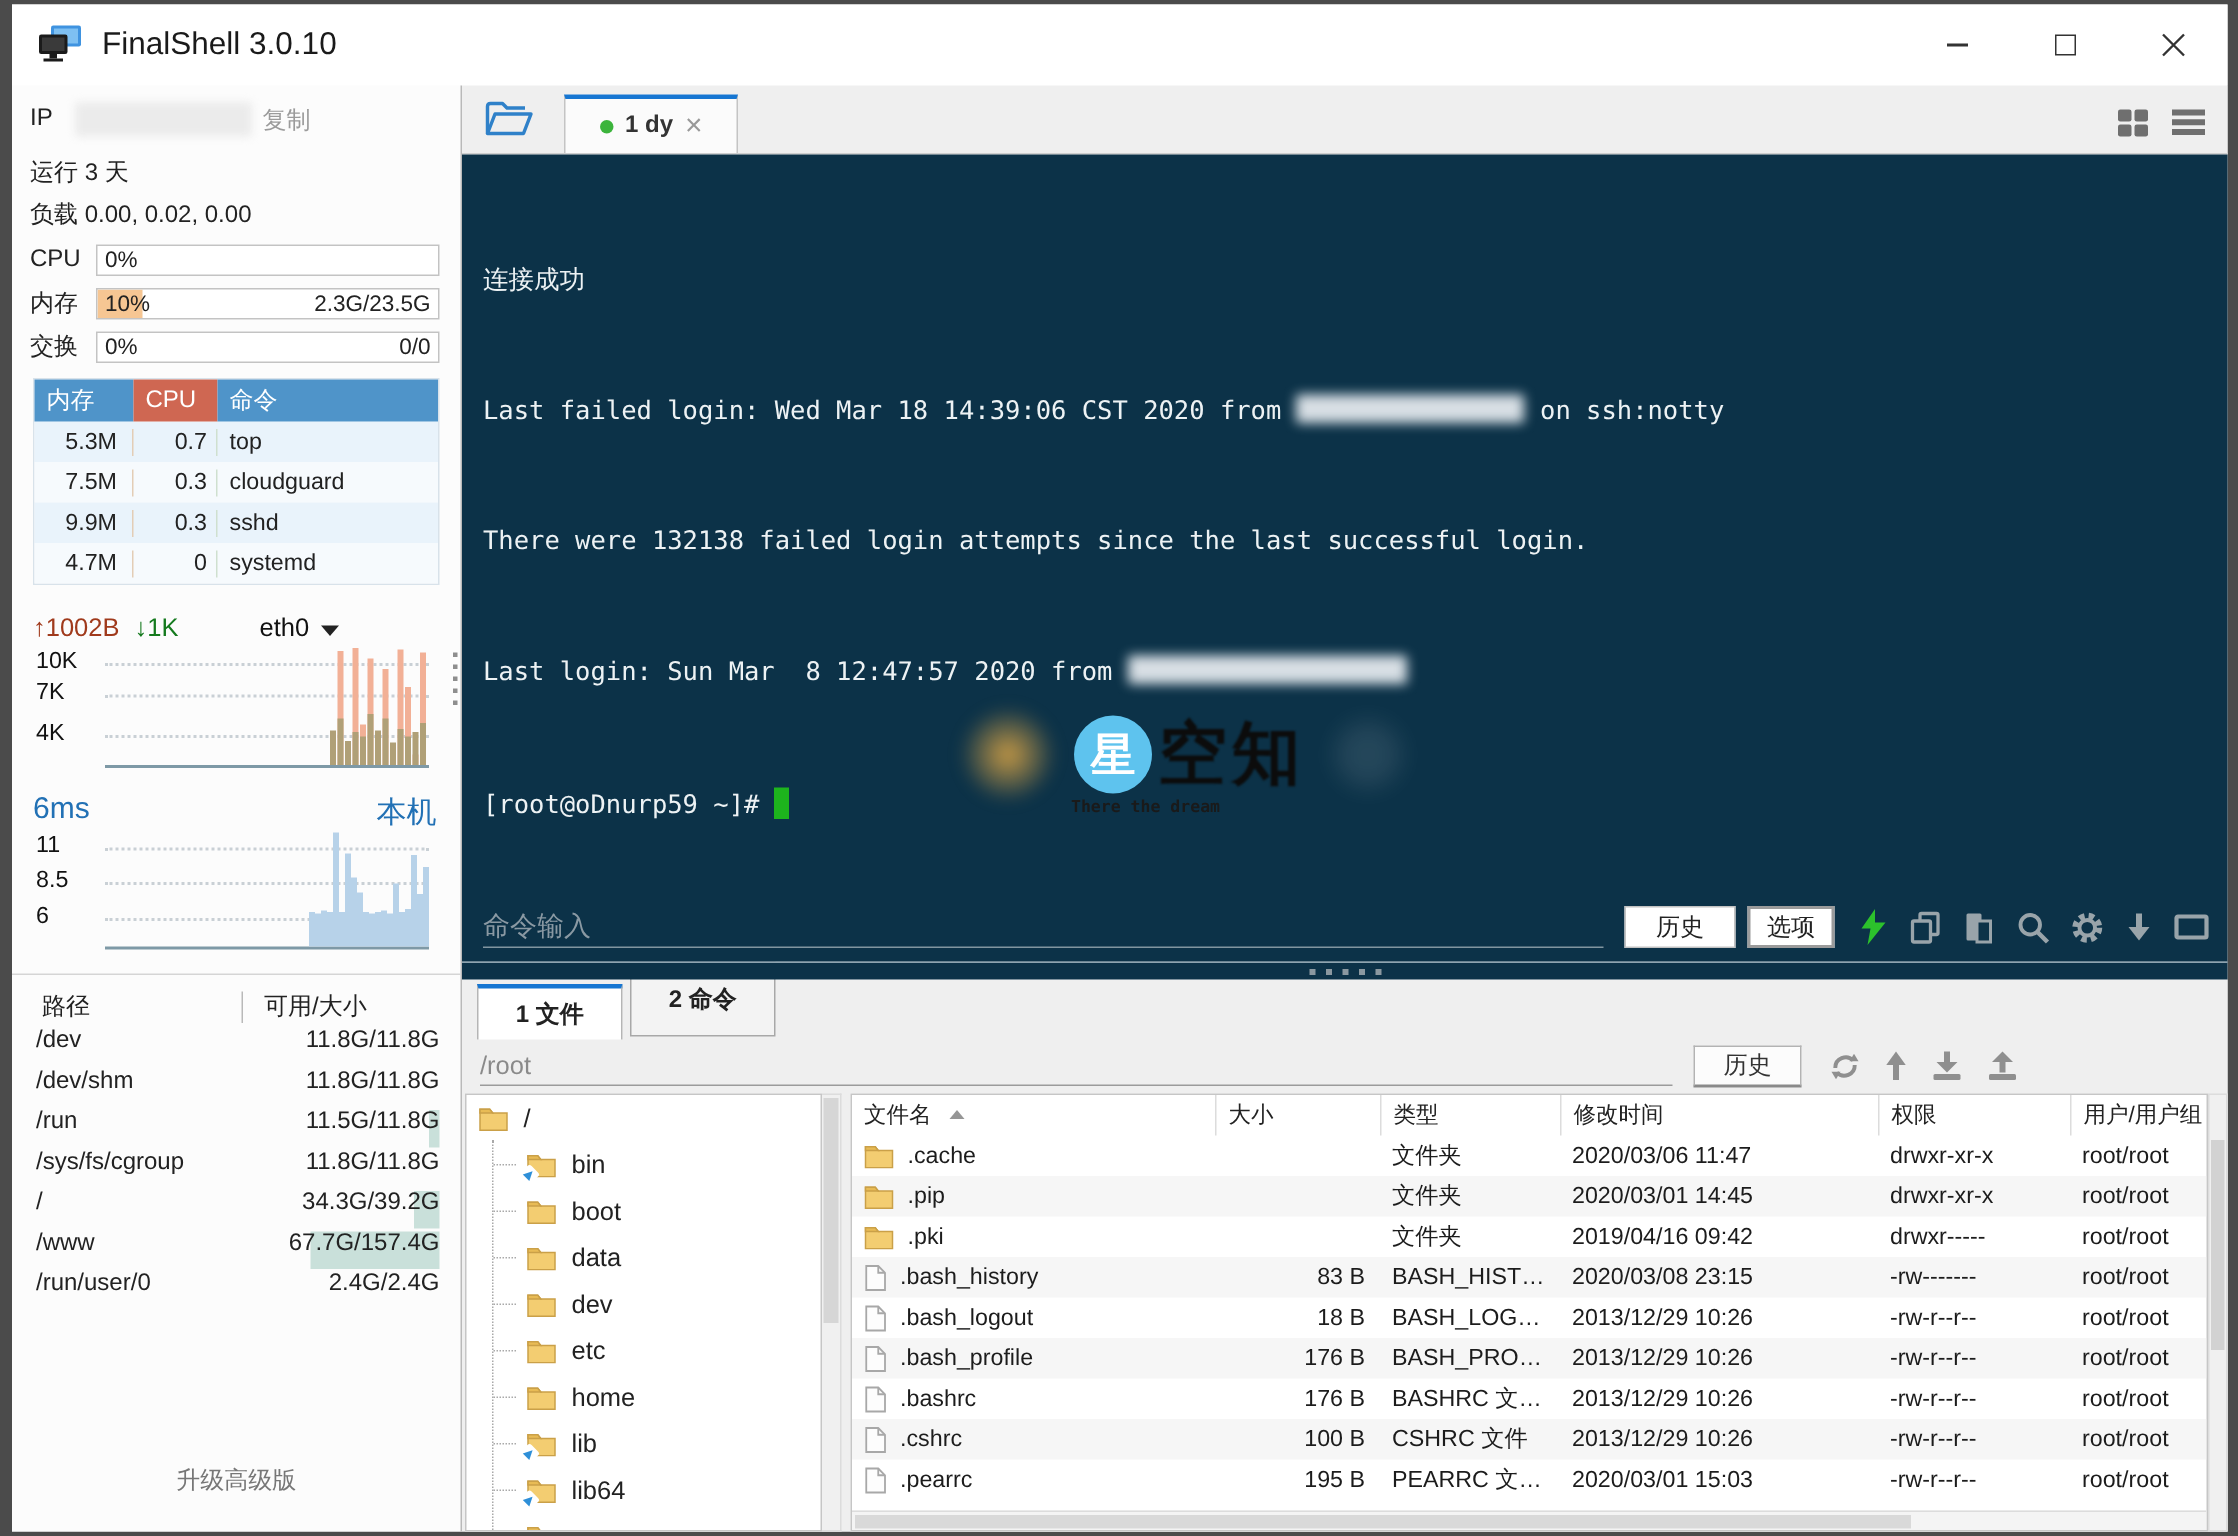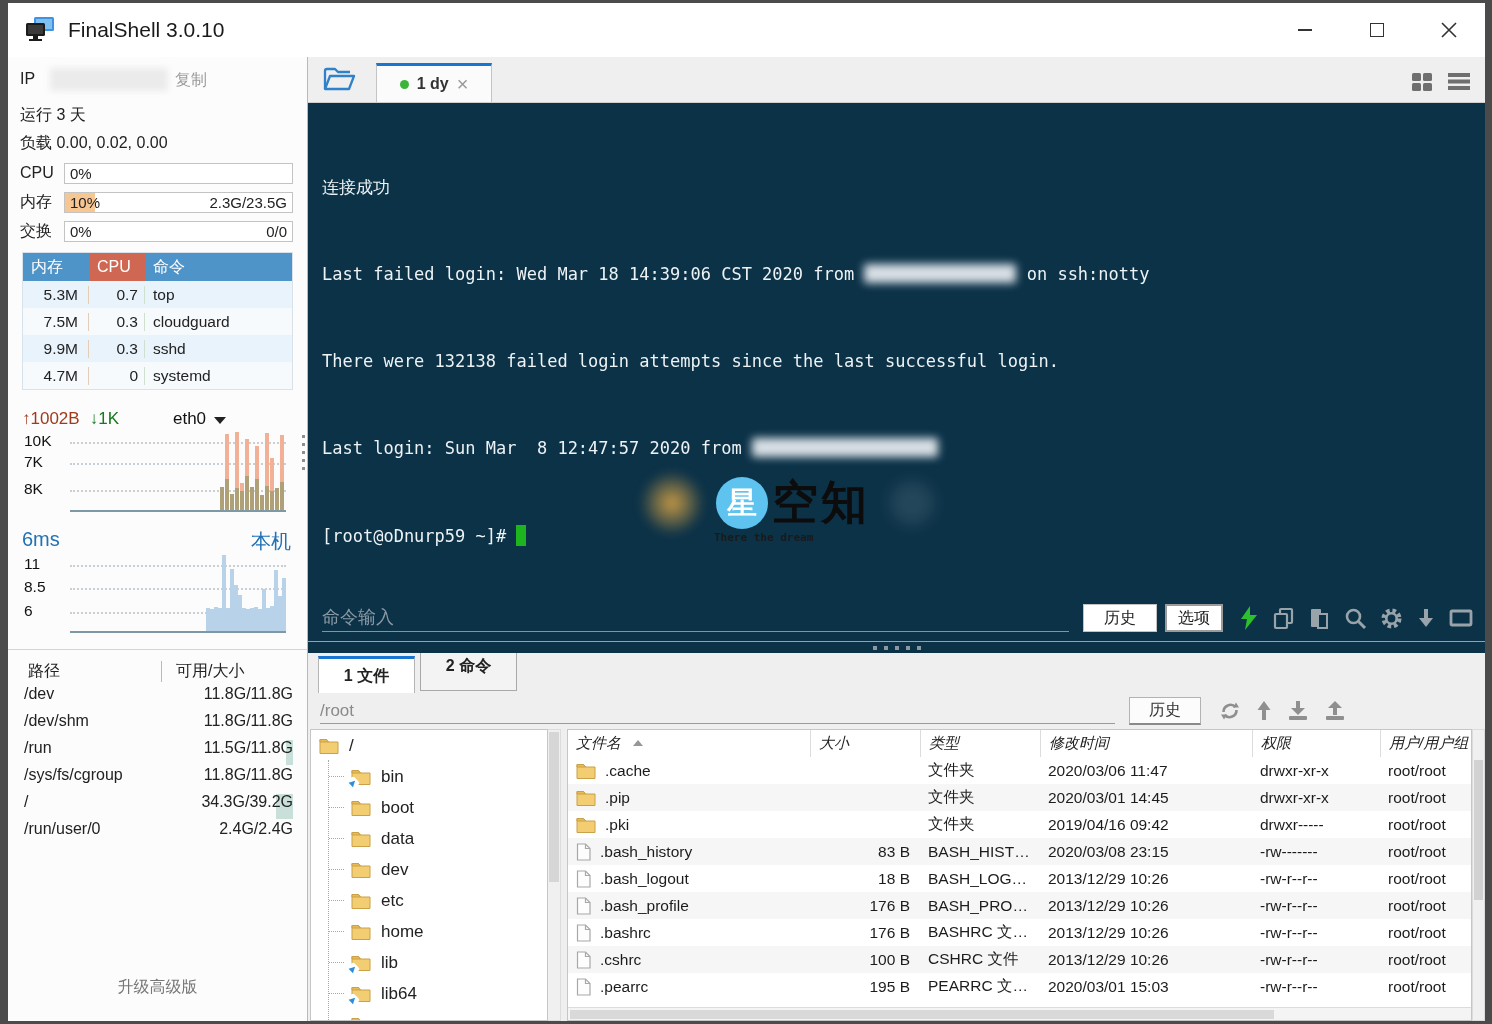--- a/index.html
+++ b/index.html
@@ -153,21 +153,21 @@
   .ticon { position:relative; width:20px; height:17px; flex:none; }
   .symbadge { position:absolute; left:-3px; bottom:-3px; width:10px; height:10px; background:#fff;
     border-radius:2px; color:#2e8fd8; font-size:8px; line-height:10px; text-align:center;
     transform:rotate(-45deg); }
   .treebar { width:13px; flex:none; background:#f0f0f0; border:1px solid #dcdcdc; border-left:none;
     position:relative; }
   .treebar .thumb { position:absolute; left:1px; right:1px; top:2px; height:150px; background:#d6d6d6; }
   .ftable { flex:1; min-width:0; background:#fff; border:1px solid #c6c6c6; margin-left:6px;
     display:flex; flex-direction:column; overflow:hidden; }
   .fgrid { display:grid; grid-template-columns:242px 110px 120px 212px 128px 1fr; }
-  .fhead { height:27px; flex:none; font-size:15px; color:#222;font-style:italic; }
+  .fhead { height:27px; flex:none; font-size:15px; color:#222; }
   .fhead > div { display:flex; align-items:center; padding-left:8px; border-left:1px solid #dcdcdc; }
   .fhead > div:first-child { border-left:none; }
   .sort-tri { width:0; height:0; border:5px solid transparent; border-bottom:6px solid #969696;
     margin-left:12px; transform:translateY(-3px); }
   .frows { flex:1; overflow:hidden; }
   .frow { height:27px; font-size:15.5px; color:#1c1c1c; }
   .frow:nth-child(even) { background:#f6f6f6; }
   .frow > div { display:flex; align-items:center; padding-left:8px; overflow:hidden; white-space:nowrap; }
   .fc-name { gap:9px; }
   .fc-size { justify-content:flex-end; padding-right:10px !important; }
@@ -280,21 +280,21 @@
         <span class="net-dn-val">1K</span>
         <span class="iface">eth0</span>
         <span class="caret-dn"></span>
       </div>
       <div class="plot" id="net-chart">
           <div class="gline" style="top: 13.0435%;"></div>
           <div class="glabel" style="top: calc(13.0435% - 10px);">10K</div>
           <div class="gline" style="top: 39.1304%;"></div>
           <div class="glabel" style="top: calc(39.1304% - 10px);">7K</div>
           <div class="gline" style="top: 73.913%;"></div>
-          <div class="glabel" style="top: calc(73.913% - 10px);">8K</div>
+          <div class="glabel" style="top: calc(73.913% - 10px);">4K</div>
           <span class="bar" style="left: 150px; width: 4px; height: 20.8696%; background: rgb(242, 176, 150);"></span>
           <span class="bar" style="left: 155px; width: 4px; height: 97.3913%; background: rgb(242, 176, 150);"></span>
           <span class="bar" style="left: 160px; width: 4px; height: 12.1739%; background: rgb(242, 176, 150);"></span>
           <span class="bar" style="left: 165px; width: 4px; height: 100%; background: rgb(242, 176, 150);"></span>
           <span class="bar" style="left: 170px; width: 4px; height: 34.7826%; background: rgb(242, 176, 150);"></span>
           <span class="bar" style="left: 175px; width: 4px; height: 91.3043%; background: rgb(242, 176, 150);"></span>
           <span class="bar" style="left: 180px; width: 4px; height: 17.3913%; background: rgb(242, 176, 150);"></span>
           <span class="bar" style="left: 185px; width: 4px; height: 81.7391%; background: rgb(242, 176, 150);"></span>
           <span class="bar" style="left: 190px; width: 4px; height: 13.913%; background: rgb(242, 176, 150);"></span>
           <span class="bar" style="left: 195px; width: 4px; height: 99.1304%; background: rgb(242, 176, 150);"></span>
@@ -371,20 +371,24 @@
             </div>
             <div class="drow">
               <span class="d-path">/sys/fs/cgroup</span>
               <span class="d-val"><span class="d-txt">11.8G/11.8G</span></span>
             </div>
             <div class="drow">
               <span class="d-path">/</span>
               <span class="d-val"><span class="d-bar" style="width: 17px;"></span><span class="d-txt">34.3G/39.2G</span></span>
             </div>
             <div class="drow">
+              <span class="d-path">/www</span>
+              <span class="d-val"><span class="d-bar" style="width: 86px;"></span><span class="d-txt">67.7G/157.4G</span></span>
+            </div>
+            <div class="drow">
               <span class="d-path">/run/user/0</span>
               <span class="d-val"><span class="d-txt">2.4G/2.4G</span></span>
             </div>
           </div>
       </div>
 
       <div class="upgrade">升级高级版</div>
       <div class="vdots">
           <i></i>
           <i></i>

